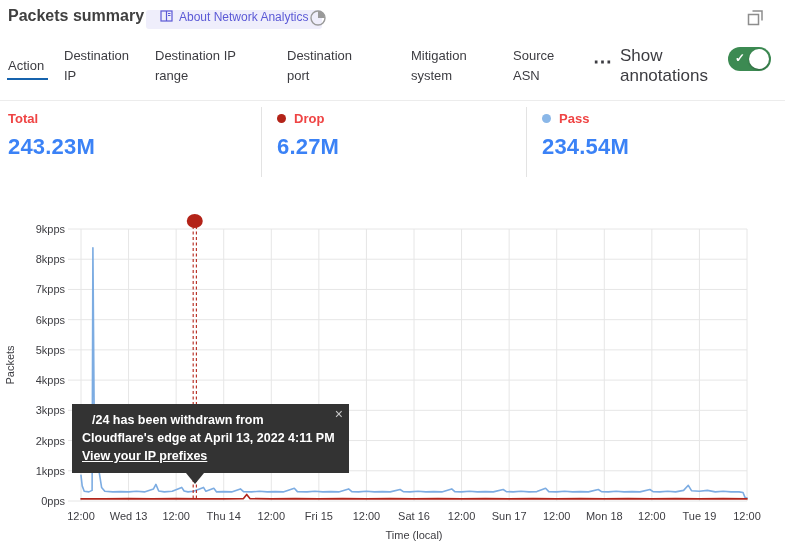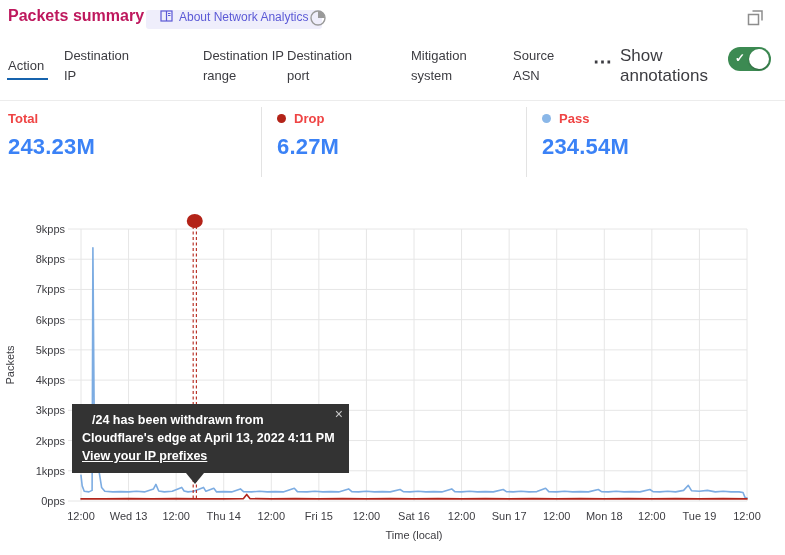--- a/index.html
+++ b/index.html
@@ -2,34 +2,34 @@
 <html><head>
 <meta charset="utf-8">
 <style>
   * { margin:0; padding:0; box-sizing:border-box; }
   html,body { background:#fff; }
   #root {
     position:relative; width:785px; height:555px; background:#fff;
     font-family:"Liberation Sans", sans-serif; color:#3c3c41; overflow:hidden;
   }
   
-  .title { position:absolute; left:8px; top:7px; font-size:16px; font-weight:700; color:#be185d; }
+  .title { position:absolute; left:8px; top:7px; font-size:16px; font-weight:700; color:#404040; }
   .badge {
     position:absolute; left:146px; top:10px; height:19px; display:inline-flex; 
     gap:6px; padding:0 14px; border-radius:3px; background:#efeefb; color:#5b59d6; font-size:12px;
     cursor:pointer;
   }
   .pie-btn { position:absolute; left:309px; top:9px; width:18px; height:18px; cursor:pointer; }
   .popout-btn { position:absolute; left:747px; top:9px; width:18px; height:18px; cursor:pointer; }
   
   .tab { position:absolute; font-size:13px; line-height:20px; color:#3c3c41; cursor:pointer; }
   .tab-action { left:8px; top:56px; }
   .tab-underline { position:absolute; left:7px; top:78px; width:41px; height:2px; }
   .tab-dst-ip { left:64px; top:46px; width:72px; }
-  .tab-dst-range { left:155px; top:46px; width:90px;margin-left:48px; }
+  .tab-dst-range { left:155px; top:46px; width:90px; }
   .tab-dst-port { left:287px; top:46px; width:80px; }
   .tab-mitigation { left:403px; top:46px; width:78px;margin-left:8px; }
   .tab-src-asn { left:513px; top:46px; width:56px; }
   .more-btn { position:absolute; left:593px; top:50px; font-size:19px; font-weight:700; color:#3c3c41; cursor:pointer; letter-spacing:1px;}
   .annot-label { position:absolute; left:620px; top:46px; width:92px; font-size:17px; line-height:20px; }
   .toggle { position:absolute; left:728px; top:47px; width:43px; height:24px; border-radius:12px; cursor:pointer; }
   .toggle .check { position:absolute; left:7px; top:4px; color:#fff; font-size:12px; font-weight:700; }
   .toggle .knob { position:absolute; left:21px; top:2px; width:20px; height:20px; border-radius:50%; background:#fff; box-shadow:0 1px 2px rgba(0,0,0,.3); }
   
   .stats-divider-h { position:absolute; left:0; top:100px; width:785px; height:1px; background:#ececec; }

